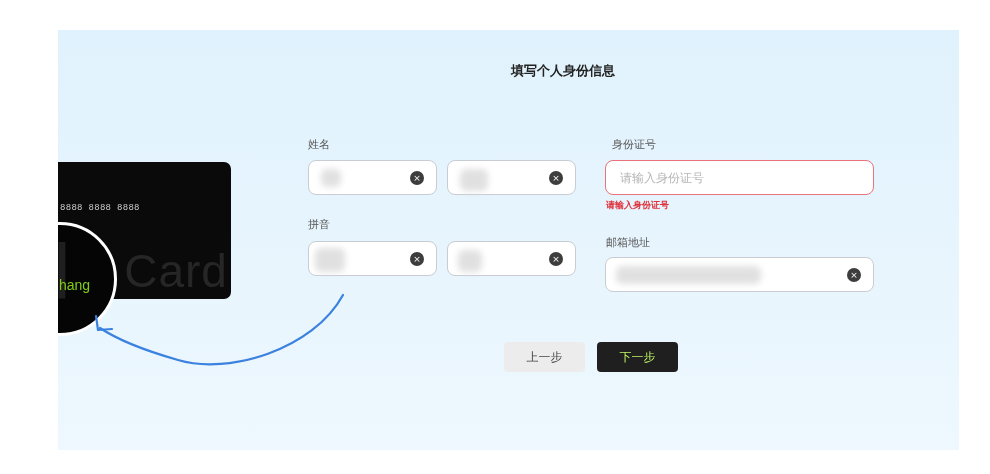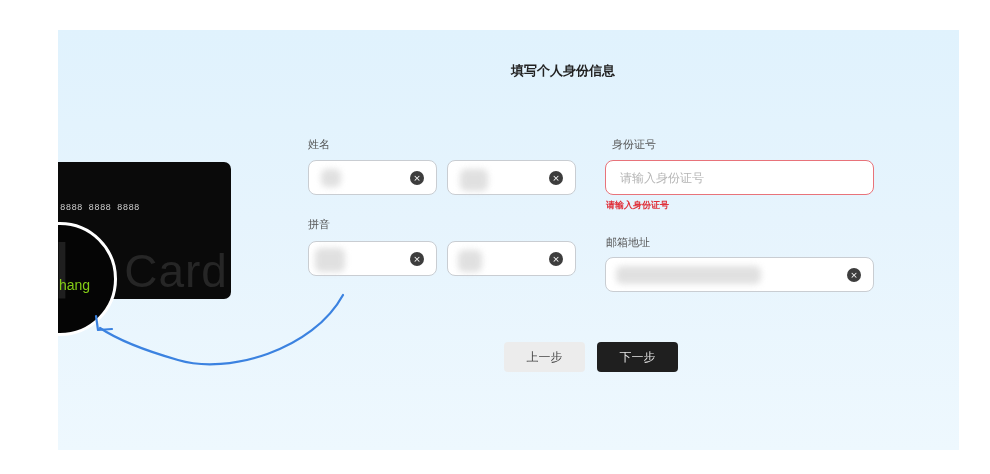--- a/index.html
+++ b/index.html
@@ -67,21 +67,21 @@
       text-align: center; cursor: pointer;
     }
     .error-text { position: absolute; font-size: 9px; color: #e0303a; white-space: nowrap; font-weight: bold; }
 
     .btn {
       position: absolute; top: 312px; height: 30px; width: 81px; border-radius: 4px;
       font-size: 12px; text-align: center; line-height: 30px; cursor: pointer; border: none;
       font-family: "DejaVu Sans", sans-serif;
     }
     .btn-prev { left: 446px; background: #ececec; color: #444; }
-    .btn-next { left: 539px; background: #1f1f1f; color: #e5e5e5; }
+    .btn-next { left: 539px; background: #1f1f1f; color: #bef264; }
   </style>
 </head>
 <body>
 
 <div class="panel">
 
   <div class="card">
     <div class="card-number">8888 8888 8888</div>
     <div class="card-watermark">il Card</div>
   </div>

